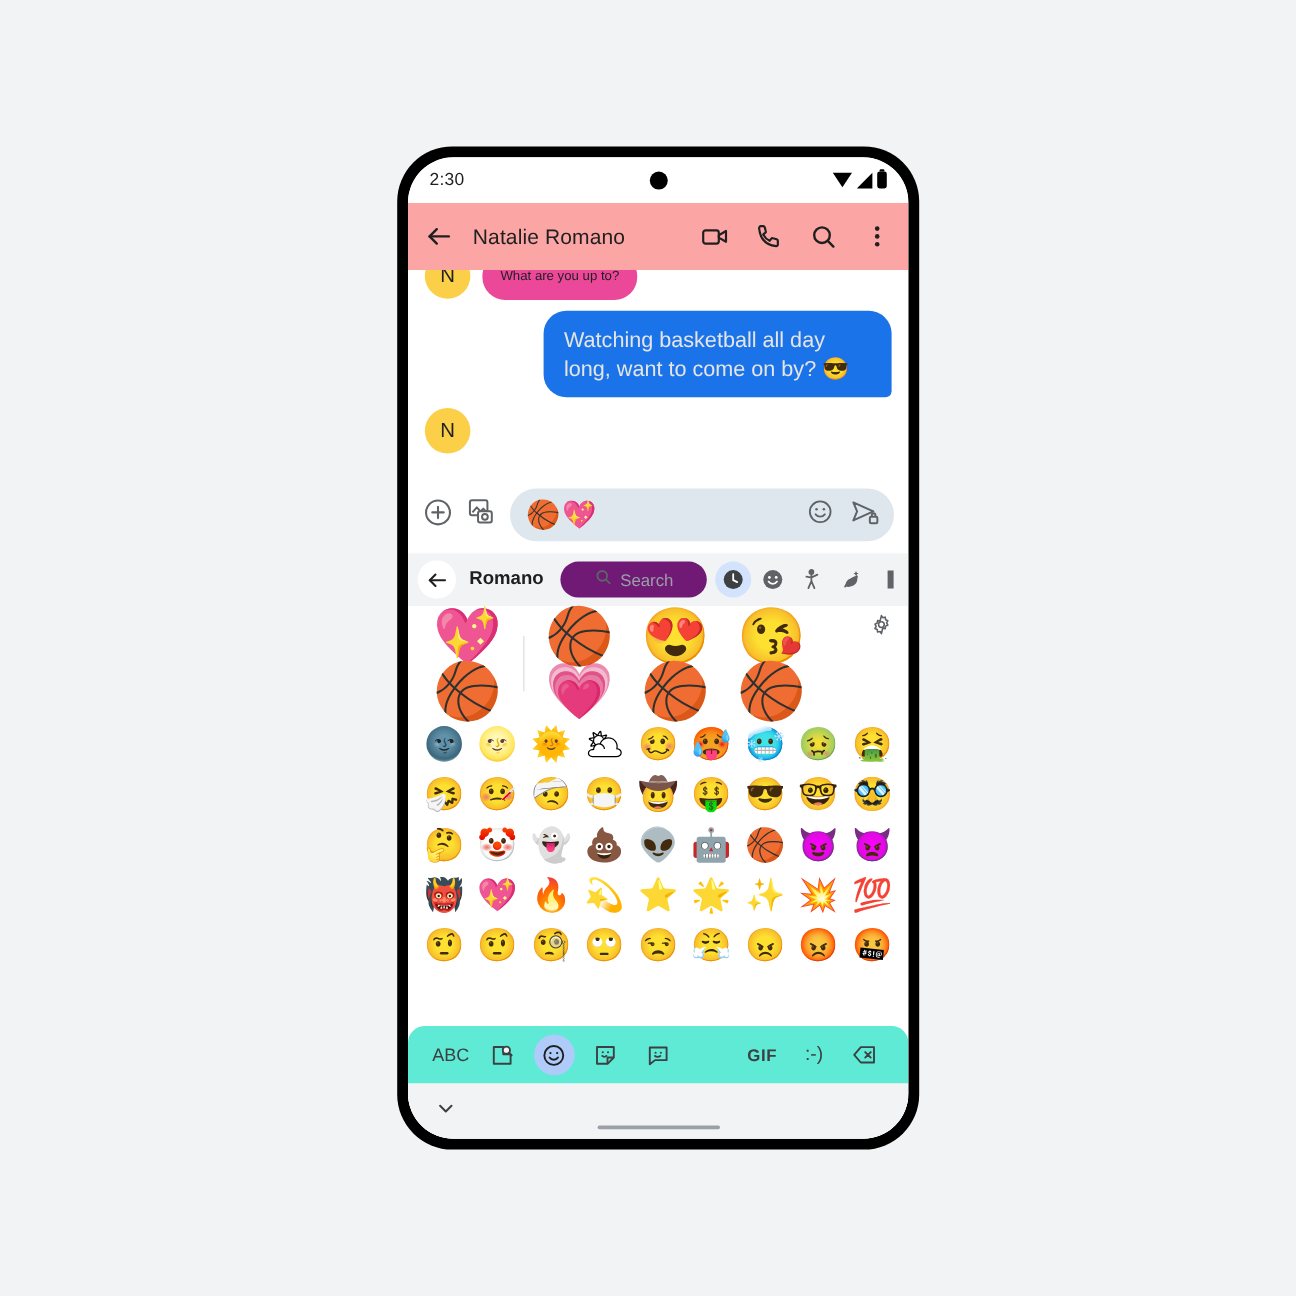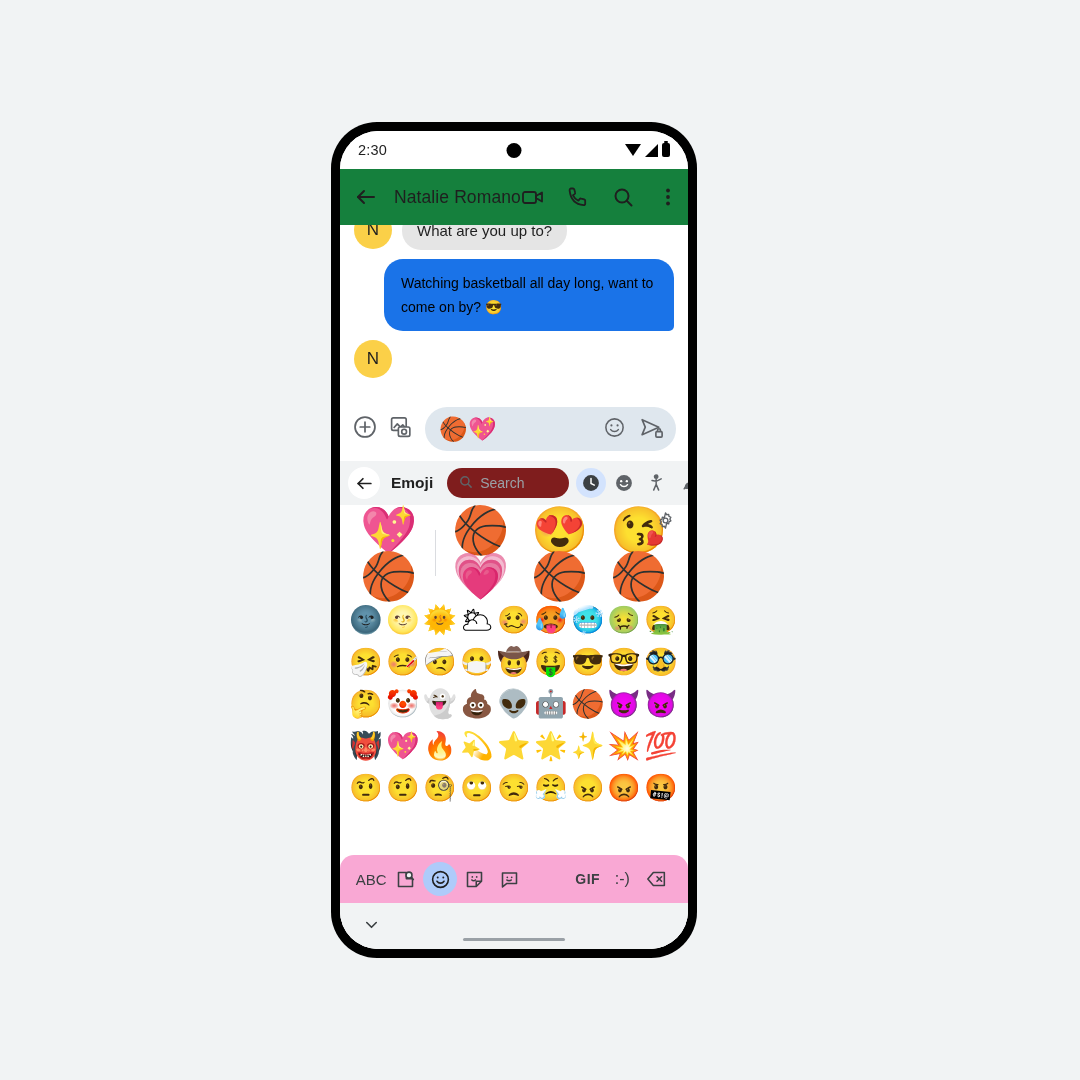--- a/index.html
+++ b/index.html
@@ -7,21 +7,21 @@
     width: 1080px; height: 1080px;
     background: #f1f3f4;
     font-family: "Liberation Sans", sans-serif;
     overflow: hidden;
   }
 
   
   #phone-frame {
     position: absolute;
     left: 331px; top: 122px;
-    width: 366px; height: 836px;
+    width: 435px; height: 836px;
     background: #000;
     border-radius: 46px;
     padding: 9px;
   }
   #phone-screen {
     width: 100%; height: 100%;
     background: #ffffff;
     border-radius: 38px;
     overflow: hidden;
     position: relative;
@@ -67,21 +67,21 @@
   .st-battery::before {
     content:""; position:absolute; top:-2.5px; left:2px;
     width:4px; height:2px; background:#000; border-radius:1px;
   }
 
   
   #app-bar {
     flex: 0 0 56px;
     display: flex; align-items: center;
     padding: 0 14px; gap: 0px;
-    background: #15803d;
+    background: #fca5a5;
   }
   #app-bar .ic { width: 24px; height: 24px; display:block; }
   #contact-name {
     font-size: 17.5px; color: #1f1f1f; margin-left: 16px;
     white-space: nowrap; letter-spacing: .1px;
   }
   #app-bar-actions { margin-left: auto; display: flex; align-items: center; gap: 21px; }
 
   
   #conversation {
@@ -94,31 +94,31 @@
   }
   .msg-row { display: flex; align-items: flex-start; gap: 10px; }
   .msg-row.out { justify-content: flex-end; }
   .avatar {
     width: 38px; height: 38px; border-radius: 50%;
     background: #fbd048; color: #1f1f1f;
     display: flex; align-items: center; justify-content: center;
     font-size: 17px; flex: 0 0 38px;
   }
   .bubble-in {
-    background: #e5e5e5; color: #1f1f1f;
+    background: #ec4899; color: #1f1f1f;
     border-radius: 19px;
     padding: 10px 15px;
-    font-size: 15px; line-height: 19px;
+    font-size: 11px; line-height: 19px;
     max-width: 255px;
   }
   .bubble-out {
-    background: #1a73e8; color: #000000;
+    background: #1a73e8; color: #e5e5e5;
     border-radius: 19px 19px 5px 19px;
     padding: 12px 17px;
-    font-size: 14px; line-height: 24px;
+    font-size: 18px; line-height: 24px;
     max-width: 290px;
   }
   .clipped-top { margin-top: -14px; }
 
   
   #compose-bar {
     flex: 0 0 64px;
     background: #fff;
     display: flex; align-items: center;
     padding: 0 12px; gap: 11px;
@@ -149,23 +149,23 @@
   }
   #emoji-back {
     width: 32px; height: 32px; border-radius: 50%;
     background: #fff;
     display: flex; align-items: center; justify-content: center;
     flex: 0 0 32px;
   }
   #emoji-title { font-size: 15.5px; color: #1f1f1f; margin-left: 11px; font-weight: 700; }
   #emoji-search {
     height: 30px; width: 122px; flex: 0 0 122px;
-    background: #7f1d1d; border-radius: 16px;
+    background: #701a75; border-radius: 16px;
     display: flex; align-items: center; gap: 7px;
-    padding: 0 11px; margin-left: 14px;
+    padding: 0 11px; margin-left: 14px; justify-content: center;
   }
   #emoji-search-placeholder { font-size: 14px; color: #9aa0a6; }
   #emoji-cats { display: flex; align-items: center; gap: 3px; margin-left: 7px; }
   .cat {
     width: 30px; height: 30px; border-radius: 50%;
     display: flex; align-items: center; justify-content: center;
     font-size: 16px; flex: 0 0 30px;
   }
   .cat.active { background: #d3e3fd; }
 
@@ -202,21 +202,21 @@
     row-gap: 4px;
   }
   .emoji-cell {
     font-size: 27px; line-height: 38px;
     text-align: center; height: 38px;
   }
 
   
   #kb-bar {
     flex: 0 0 48px;
-    background: #f9a8d4;
+    background: #5eead4;
     display: flex; align-items: center; justify-content: space-around;
     padding: 0 14px;
     border-radius: 14px 14px 0 0;
   }
   .kb-item {
     display: flex; align-items: center; justify-content: center;
     height: 34px; min-width: 34px;
     font-size: 15px; color: #3c4043;
   }
   .kb-item.active {
@@ -340,21 +340,21 @@
 
     <div id="emoji-panel">
 
       <div id="emoji-toolbar">
         <div id="emoji-back">
           <svg width="19" height="19" viewBox="0 0 24 24" fill="none" stroke="#1f1f1f" stroke-width="2.2" stroke-linecap="round" stroke-linejoin="round">
               <path d="M20 12H4"></path>
               <path d="M10 6l-6 6 6 6"></path>
             </svg>
         </div>
-        <span id="emoji-title">Emoji</span>
+        <span id="emoji-title">Romano</span>
         <div id="emoji-search">
           <span>
             <svg width="15" height="15" viewBox="0 0 24 24" fill="none" stroke="#5f6368" stroke-width="2.4" stroke-linecap="round">
                 <circle cx="11" cy="11" r="6.5"></circle>
                 <path d="M16 16l5 5"></path>
               </svg>
           </span>
           <span id="emoji-search-placeholder">Search</span>
         </div>
         <div id="emoji-cats">

